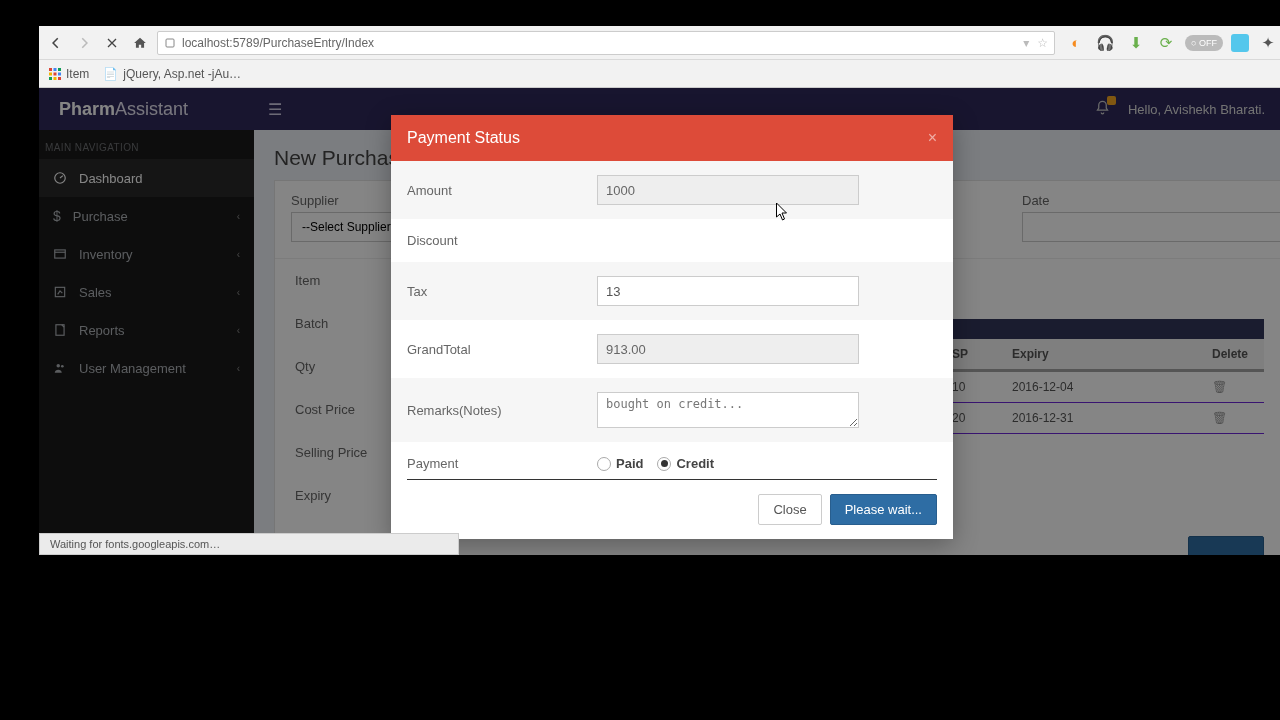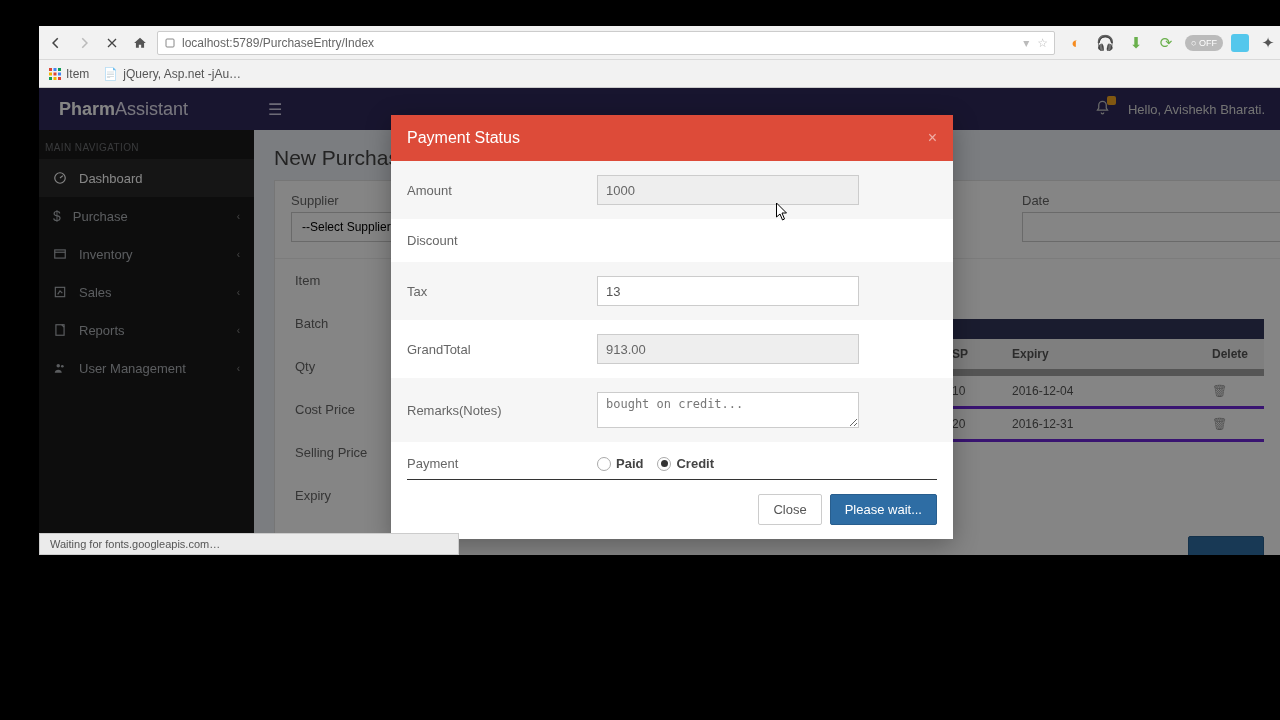--- a/index.html
+++ b/index.html
@@ -48,26 +48,26 @@
   .panel { background: #fff; border: 1px solid #e3e3e3; padding: 12px 16px; }
   .form-row { display: flex; gap: 40px; margin-bottom: 16px; }
   .form-col { display: flex; flex-direction: column; gap: 4px; font-size: 13px; color: #666; }
   .form-col label { font-size: 13px; }
   .form-col select, .form-col input { border: 1px solid #ccc; background: #fff; height: 30px; font-size: 12px; padding: 0 6px; width: 300px; }
 
   .left-labels { display: flex; flex-direction: column; gap: 28px; font-size: 13px; color: #666; margin-top: 4px; padding-left: 4px; }
 
   .table-wrap { position: absolute; right: 34px; top: 138px; width: 320px; }
   .table-head { background: #33375a; color: #fff; font-size: 12px; padding: 8px 10px; }
-  .data-head { display: flex; background: #f4f4f4; font-size: 12px; font-weight: 600; color: #555; border-bottom: 7px solid #a3a3a3; }
+  .data-head { display: flex; background: #f4f4f4; font-size: 12px; font-weight: 600; color: #555; border-bottom: 3px solid #a3a3a3; }
   .data-head div, .data-row div { padding: 8px 8px; }
   .col-sp { width: 60px; }
   .col-exp { flex: 1; }
   .col-del { width: 60px; }
-  .data-row { display: flex; font-size: 12px; color: #555; border-bottom: 3px solid #6d28d9; background: #fff; }
+  .data-row { display: flex; font-size: 12px; color: #555; border-bottom: 1px solid #6d28d9; background: #fff; }
   .trash { color: #999; cursor: pointer; }
 
   .btn { display: inline-flex; align-items: center; justify-content: center; padding: 7px 14px; border-radius: 2px; font-size: 13px; cursor: pointer; border: 1px solid transparent; }
   .btn-blue { background: #2e6da4; color: #fff; border-color: #285e8e; }
   .btn-def { background: #fff; color: #555; border-color: #ccc; }
   .add-btn { position: absolute; left: 134px; bottom: 22px; }
   .next-btn { position: absolute; right: 34px; bottom: 16px; padding: 20px 18px; }
 
   .dim { position: absolute; inset: 0; background: rgba(0,0,0,0.48); }
 

